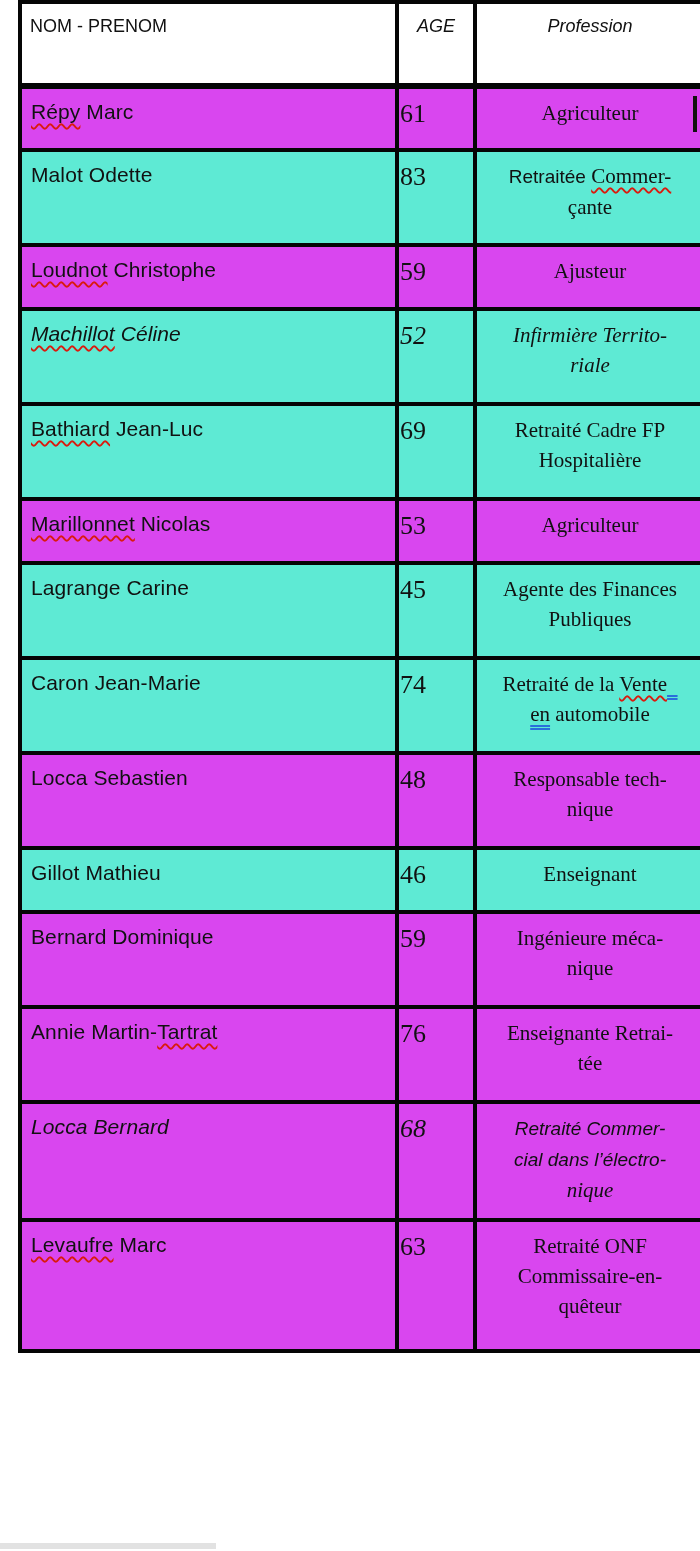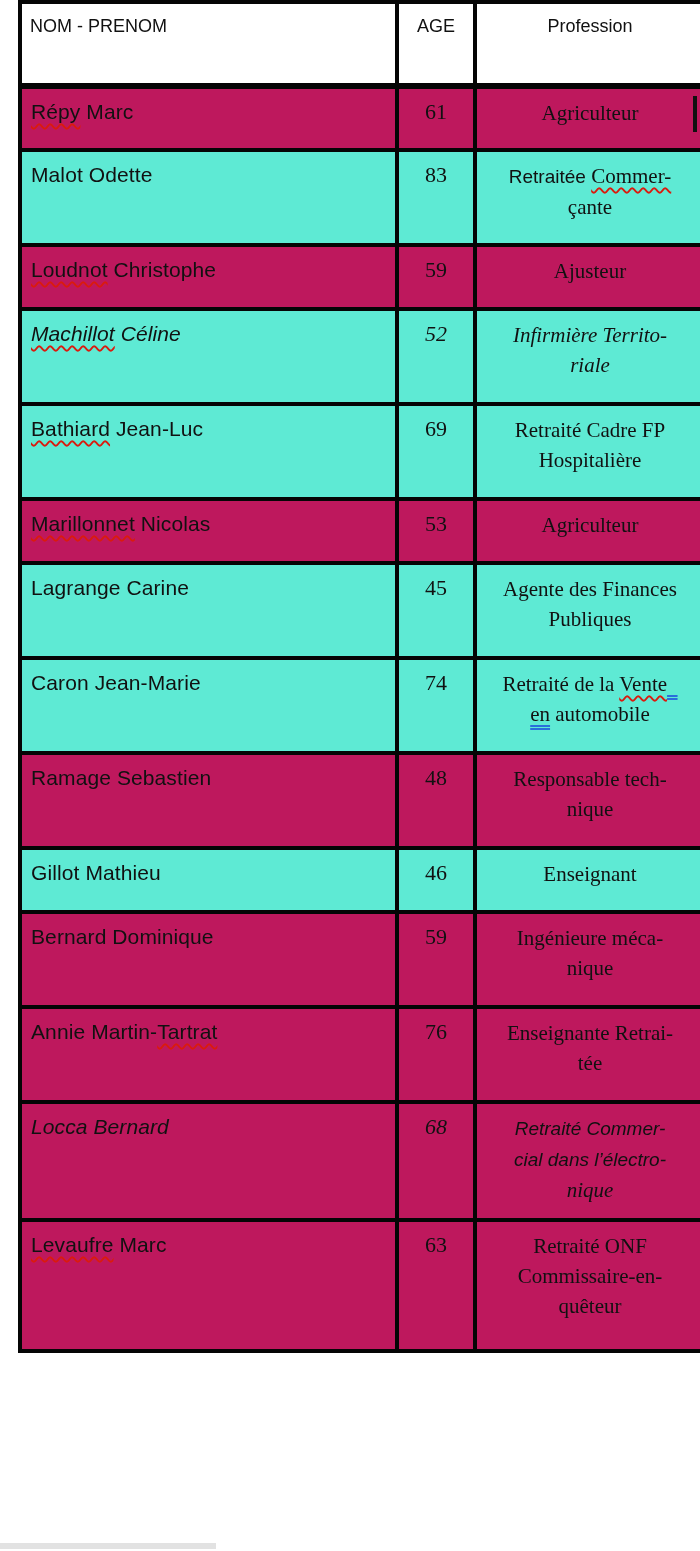--- a/index.html
+++ b/index.html
@@ -25,41 +25,40 @@
   }
   thead tr{height:84px;}
   thead th{
     border-bottom:6px solid #050505;
     font-weight:normal;
     font-size:18px;
     padding-top:12px;
     background:#ffffff;
   }
   th.h-name{text-align:left;padding-left:8px;}
-  th.h-age,th.h-prof{text-align:center;}
+  th.h-age,th.h-prof{text-align:center;font-style:italic;}
   td.name-cell{
     text-align:left;
     font-size:21px;
     padding:11px 6px 6px 9px;
     letter-spacing:0.1px;
   }
   td.age-cell{
-    text-align:center;
     font-family:"Liberation Serif","DejaVu Serif",serif;
-    font-size:22px;
+    font-size:26px;
     padding-top:10px;
   }
   td.prof-cell{
     text-align:center;
     font-family:"Liberation Serif","DejaVu Serif",serif;
     font-size:21px;
     line-height:30px;
     padding:9px 4px 4px 4px;
   }
-  tr.shade td{background:#be185d;}
+  tr.shade td{background:#d946ef;}
   tr.plain td{background:#5eead4;}
   .sans{font-family:"Liberation Sans","DejaVu Sans",sans-serif;font-size:19px;}
   .sq-red{
     text-decoration-line:underline;
     text-decoration-style:wavy;
     text-decoration-color:#da1a0e;
     text-decoration-thickness:2px;
     text-underline-offset:4px;
   }
   .sq-blue{
@@ -151,21 +150,21 @@
       </tr>
       <tr class="plain" style="height: 95px;">
         <td class="name-cell"><span>Caron Jean-Marie</span></td>
         <td class="age-cell">74</td>
         <td class="prof-cell">
           <div><span>Retraité de la </span><span class="sq-red">Vente</span><span class="sq-blue">&nbsp;&nbsp;</span></div>
           <div><span class="sq-blue">en</span><span> automobile</span></div>
         </td>
       </tr>
       <tr class="shade" style="height: 95px;">
-        <td class="name-cell"><span>Ramage Sebastien</span></td>
+        <td class="name-cell"><span>Locca Sebastien</span></td>
         <td class="age-cell">48</td>
         <td class="prof-cell">
           <div><span>Responsable tech-</span></div>
           <div><span>nique</span></div>
         </td>
       </tr>
       <tr class="plain" style="height: 64px;">
         <td class="name-cell"><span>Gillot Mathieu</span></td>
         <td class="age-cell">46</td>
         <td class="prof-cell">

